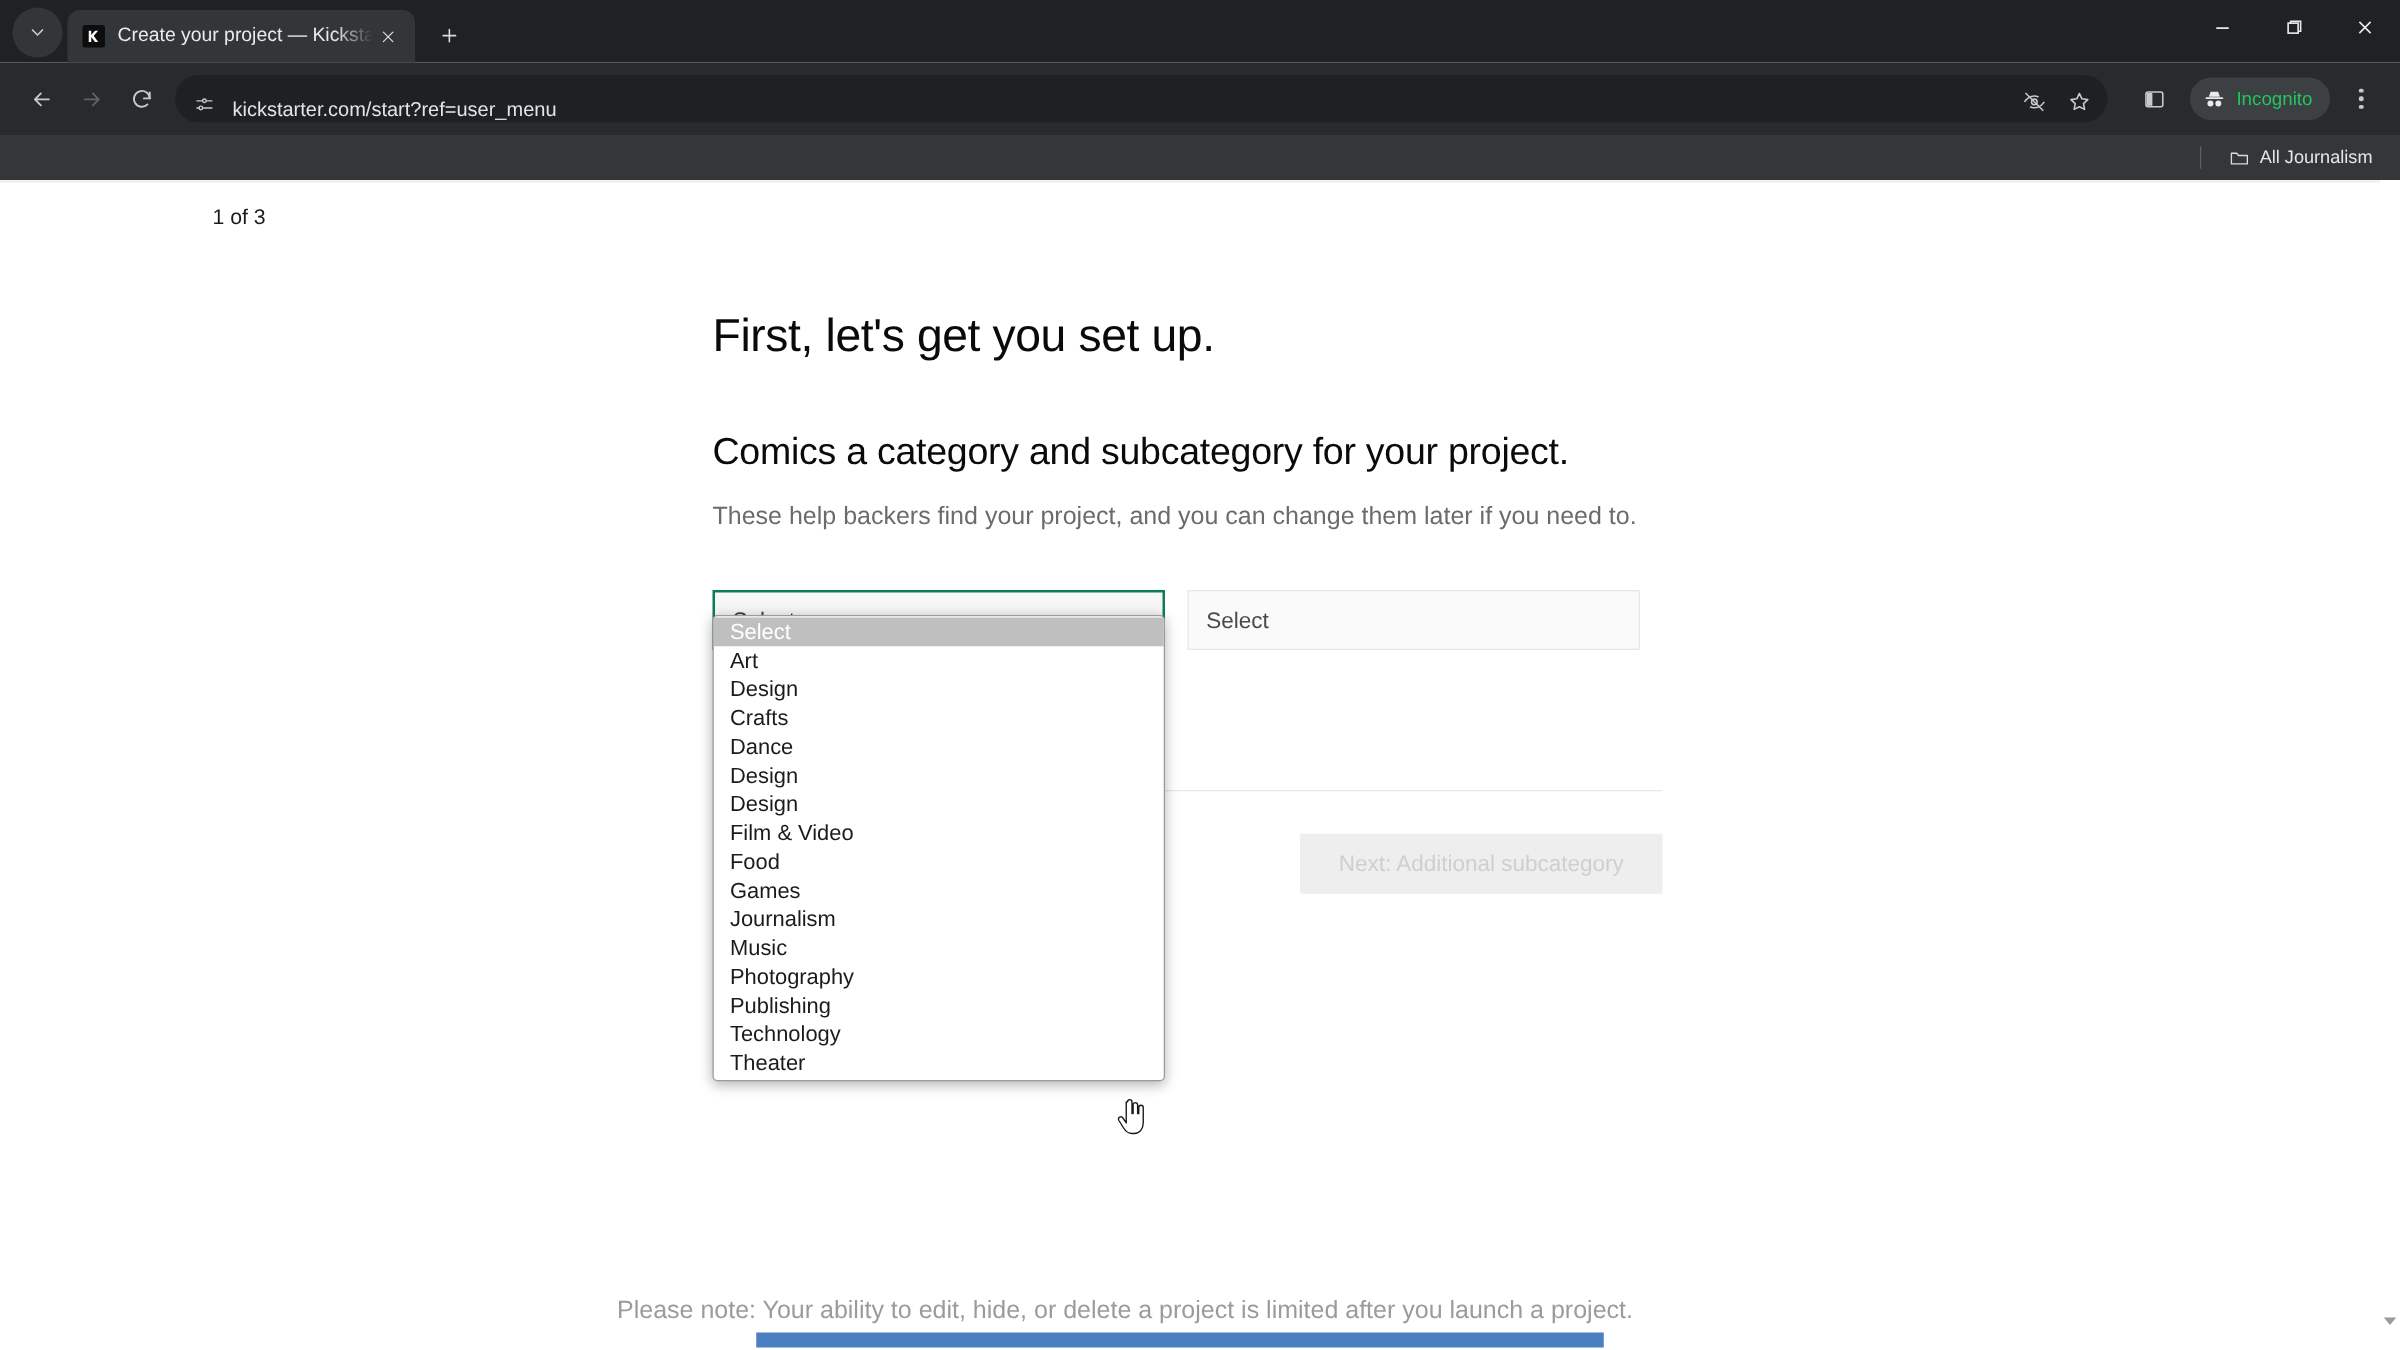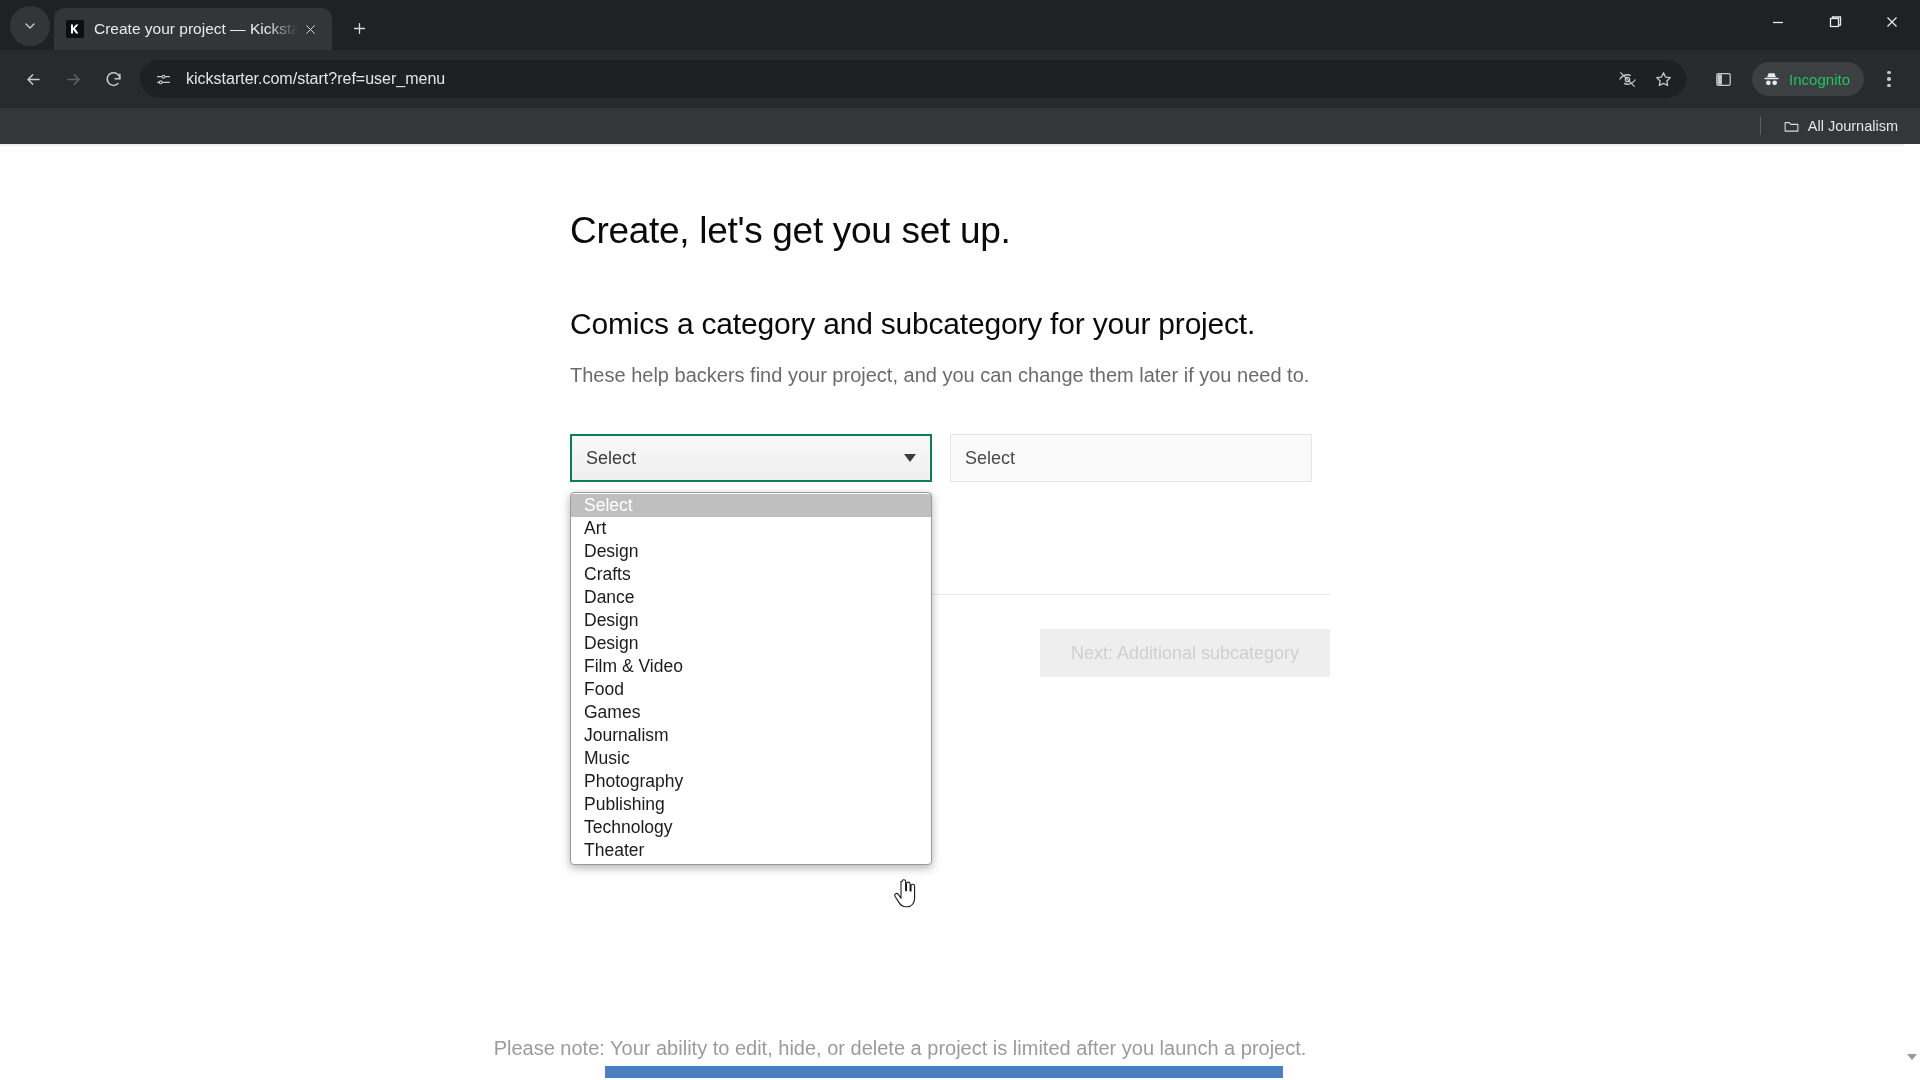--- a/index.html
+++ b/index.html
@@ -100,21 +100,21 @@
   }
   .navbtn svg { width: 19px; height: 19px; fill:none; stroke:#c6cacd; stroke-width:1.9; stroke-linecap:round; stroke-linejoin:round; }
   .navbtn.disabled svg { stroke: #5f6368; }
 
   .omnibox {
     flex: 1 1 auto;
     height: 38px;
     background: #1f2022;
     border-radius: 19px;
     display: flex;
-    align-items: center;
+    align-items: flex-end;
     margin: 0 10px 0 6px;
     padding: 0 6px 0 6px;
     min-width: 0;
   }
   .omni-icon {
     width: 30px; height: 30px;
     display:flex; align-items:center; justify-content:center;
     flex: 0 0 auto;
     margin-left: 2px;
   }
@@ -516,23 +516,24 @@
       </svg>
       <span>All Journalism</span>
     </span>
   </div>
 
   <div class="viewport">
 
 
     <div class="progress-bar-row"></div>
 
+    <div class="step-indicator">1 of 3</div>
 
     <div class="main">
-      <div class="h1">Create, let's get you set up.</div>
+      <div class="h1">First, let's get you set up.</div>
 
       <div class="h2">Comics a category and subcategory for your project.</div>
       <div class="sub">These help backers find your project, and you can change them later if you need to.</div>
 
       <div class="fields">
         <div class="field">
           <div class="select-box focused">
             <span>Select</span>
             <span class="select-arrow"></span>
           </div>

